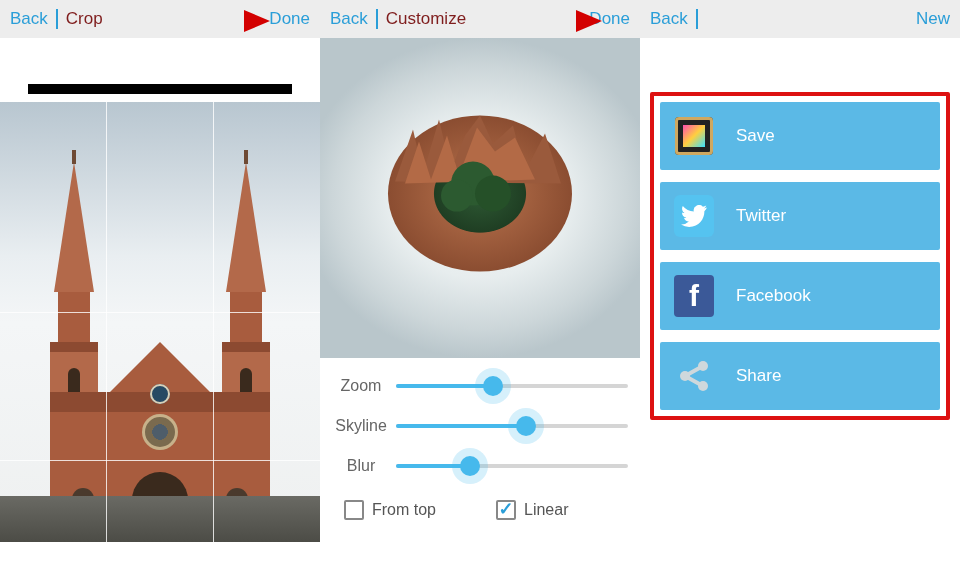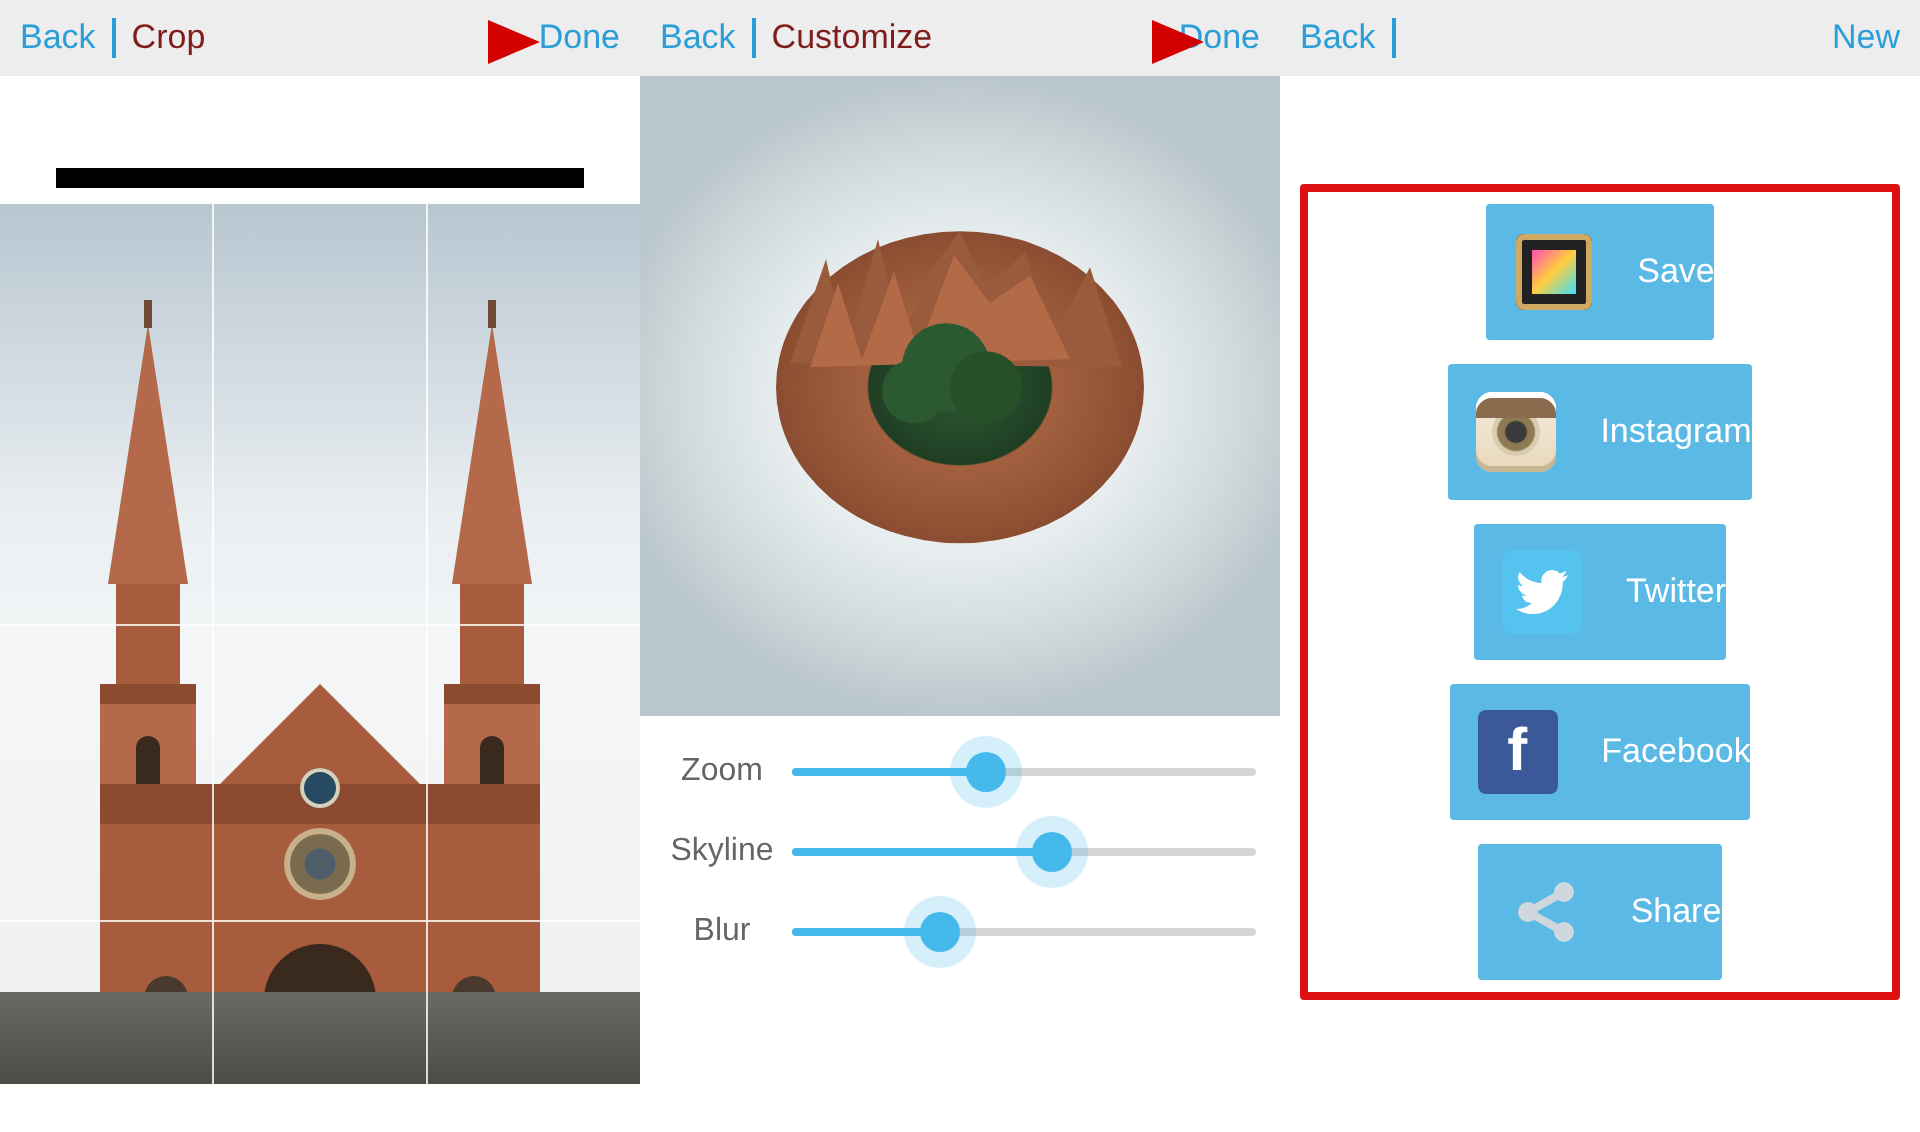--- a/index.html
+++ b/index.html
@@ -60,21 +60,21 @@
   .slider .track{ position:absolute; top:50%; left:0; right:0; height:4px; background:#d5d5d5; border-radius:2px; transform:translateY(-50%);}
   .slider .fill{ position:absolute; top:50%; left:0; height:4px; background:#46b9ec; border-radius:2px; transform:translateY(-50%);}
   .slider .thumb{ position:absolute; top:50%; transform:translate(-50%,-50%); width:20px;height:20px;border-radius:50%;background:#46b9ec; box-shadow:0 0 0 8px rgba(70,185,236,.22);}
   .checks{ display:flex; gap:60px; padding:14px 0 0 18px; align-items:center; }
   .chk{ display:flex; align-items:center; gap:8px; color:#555; font-size:16px;}
   .chkbox{ width:20px; height:20px; border:2px solid #888; border-radius:2px; display:inline-flex; align-items:center; justify-content:center;}
   .chkbox.checked::after{content:"✓"; color:#2a9ed8; font-size:18px; font-weight:900; line-height:1; position:relative; top:-1px;}
 
   
   .p3-stage{ width:320px; height:528px; background:#fff; padding:54px 10px 0 10px;}
-  .share-outline{ border:4px solid #d11; border-radius:2px; padding:6px 6px; display:flex; flex-direction:column; gap:12px;align-items:center; }
+  .share-outline{ border:4px solid #d11; border-radius:2px; padding:6px 6px; display:flex; flex-direction:column; gap:12px; }
   .share-btn{ background:#5bb9e6; height:68px; display:flex; align-items:center; gap:22px; padding-left:14px; border-radius:2px;}
   .share-btn .icon{ width:40px; height:40px; display:flex; align-items:center; justify-content:center;}
   .share-btn .lbl{ color:#fff; font-size:17px; }
   
   .ico-save{ width:38px;height:38px; background:#222; border-radius:4px; box-shadow:inset 0 0 0 3px #cfa861; display:flex;align-items:center;justify-content:center;}
   .ico-save::after{content:""; width:22px;height:22px; background:linear-gradient(135deg,#ff4fae,#ffcf3f,#38e1ff);}
   .ico-ig{ width:40px;height:40px;border-radius:8px; background:linear-gradient(#f6eddd,#e7d8bc); box-shadow:inset 0 -3px 0 #c9b793, inset 0 3px 0 #fff; position:relative;}
   .ico-ig::before{content:"";position:absolute;top:8px;left:8px;width:24px;height:24px;border-radius:50%;background:radial-gradient(circle,#3a3a3a 0 5px,#8e7a52 6px 9px,#d9cdb1 10px);}
   .ico-ig::after{content:"";position:absolute;top:3px;left:0;right:0;height:10px;background:#8b6b4e;border-radius:8px 8px 0 0;}
   .ico-tw{ width:42px;height:42px;border-radius:6px;background:#55c3f0;display:flex;align-items:center;justify-content:center;}
@@ -183,20 +183,30 @@
         </div>
         <div class="ctrl-row">
           <span class="lbl">Blur</span>
           <div class="slider">
             <div class="track"></div>
               <div class="fill" style="width: 32%;"></div>
               <div class="thumb" style="left: 32%;"></div>
           </div>
         </div>
 
+        <div class="checks">
+          <label class="chk">
+            <span class="chkbox"></span>
+            <span>From top</span>
+          </label>
+          <label class="chk">
+            <span class="chkbox checked"></span>
+            <span>Linear</span>
+          </label>
+        </div>
       </div>
     </div>
   </div>
 
   <div class="panel">
     <div class="topbar">
       <span class="back">Back</span>
       <span class="divider"></span>
       <span class="spacer"></span>
       <span class="done">New</span>
@@ -204,26 +214,20 @@
     <div class="p3-stage">
       <div class="share-outline">
 
         <div class="share-btn">
           <span class="icon">
               <span class="ico-save"></span>
             </span>
           <span class="lbl">Save</span>
         </div>
 
-        <div class="share-btn">
-          <span class="icon">
-              <span class="ico-ig"></span>
-            </span>
-          <span class="lbl">Instagram</span>
-        </div>
 
         <div class="share-btn">
           <span class="icon">
             <span class="ico-tw">
               <svg width="26" height="22" viewBox="0 0 26 22">
                   <path fill="#fff" d="M26 2.6c-.96.43-1.99.72-3.07.85A5.36 5.36 0 0 0 25.28.4a10.7 10.7 0 0 1-3.39 1.3 5.34 5.34 0 0 0-9.1 4.87A15.15 15.15 0 0 1 1.81 1 5.34 5.34 0 0 0 3.46 8.1a5.3 5.3 0 0 1-2.42-.67v.07a5.34 5.34 0 0 0 4.28 5.23 5.36 5.36 0 0 1-2.41.09 5.35 5.35 0 0 0 4.99 3.71A10.72 10.72 0 0 1 0 19.5 15.1 15.1 0 0 0 8.18 22c9.82 0 15.19-8.13 15.19-15.18l-.02-.69A10.8 10.8 0 0 0 26 2.6z"></path>
                 </svg>
             </span>
           </span>
           <span class="lbl">Twitter</span>

